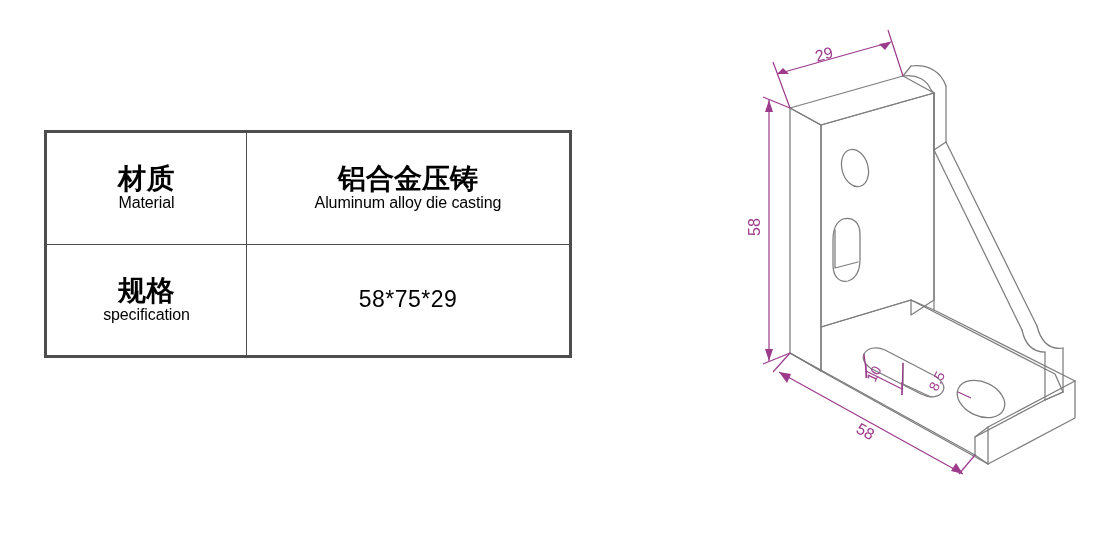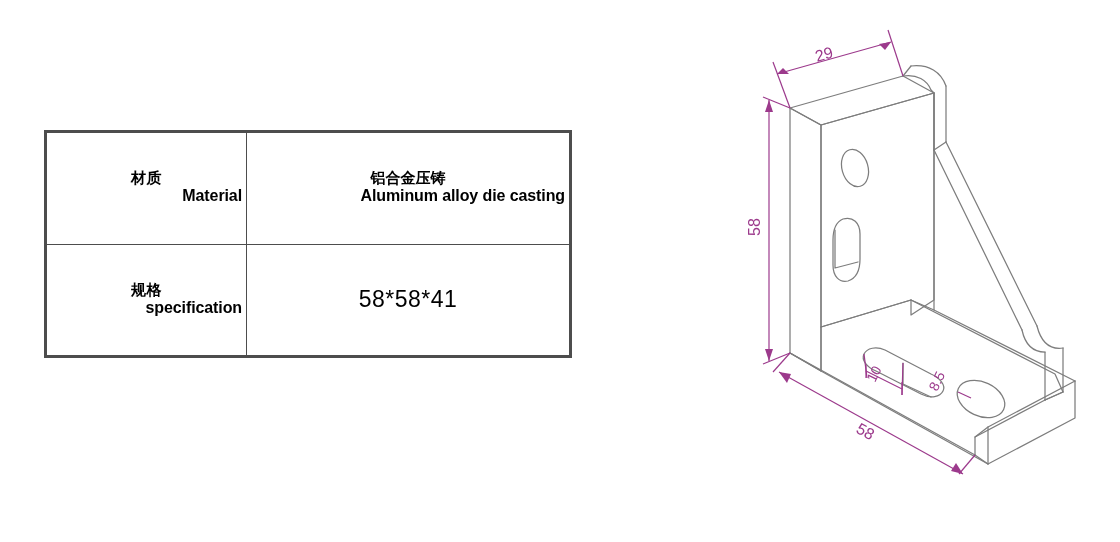--- a/index.html
+++ b/index.html
@@ -38,32 +38,31 @@
     border: 1px solid #4d4d4d;
     text-align: center;
     vertical-align: middle;
     padding: 2px 4px;
     box-sizing: border-box;
   }
   #spec-table td.label-col { width: 200px; }
 
   .cn-line {
     display: block;
-    font-size: 15px;
+    font-size: 28px;
     font-weight: 700;
     line-height: 1.12;
     letter-spacing: 0.5px;
   }
   .en-line {
     display: block;
     font-size: 16px;
-    font-weight: 700;
+    font-weight: 400;
     line-height: 1.18;
     letter-spacing: -0.1px;
-    text-align: right;
   }
   .en-line.small { font-size: 13.5px; letter-spacing: -0.35px; }
   .plain-line {
     display: block;
     font-size: 23px;
     font-weight: 400;
     line-height: 1.2;
     letter-spacing: 0.5px;
   }
   .cn-line.wide { letter-spacing: 0px; }
@@ -93,21 +92,21 @@
           <span class="cn-line wide">铝合金压铸</span>
           <span class="en-line">Aluminum alloy die casting</span>
         </td>
       </tr>
       <tr>
         <td class="label-col">
           <span class="cn-line">规格</span>
           <span class="en-line">specification</span>
         </td>
         <td>
-          <span class="plain-line">58*58*41</span>
+          <span class="plain-line">58*75*29</span>
         </td>
       </tr>
     </tbody>
   </table>
 </div>
 
 <div id="drawing">
   <svg width="375" height="542" viewBox="0 0 375 542" xmlns="http://www.w3.org/2000/svg">
 
     <g id="bracket-geometry" fill="none" stroke="#7d7d7d" stroke-width="1.25" stroke-linejoin="round" stroke-linecap="round">

